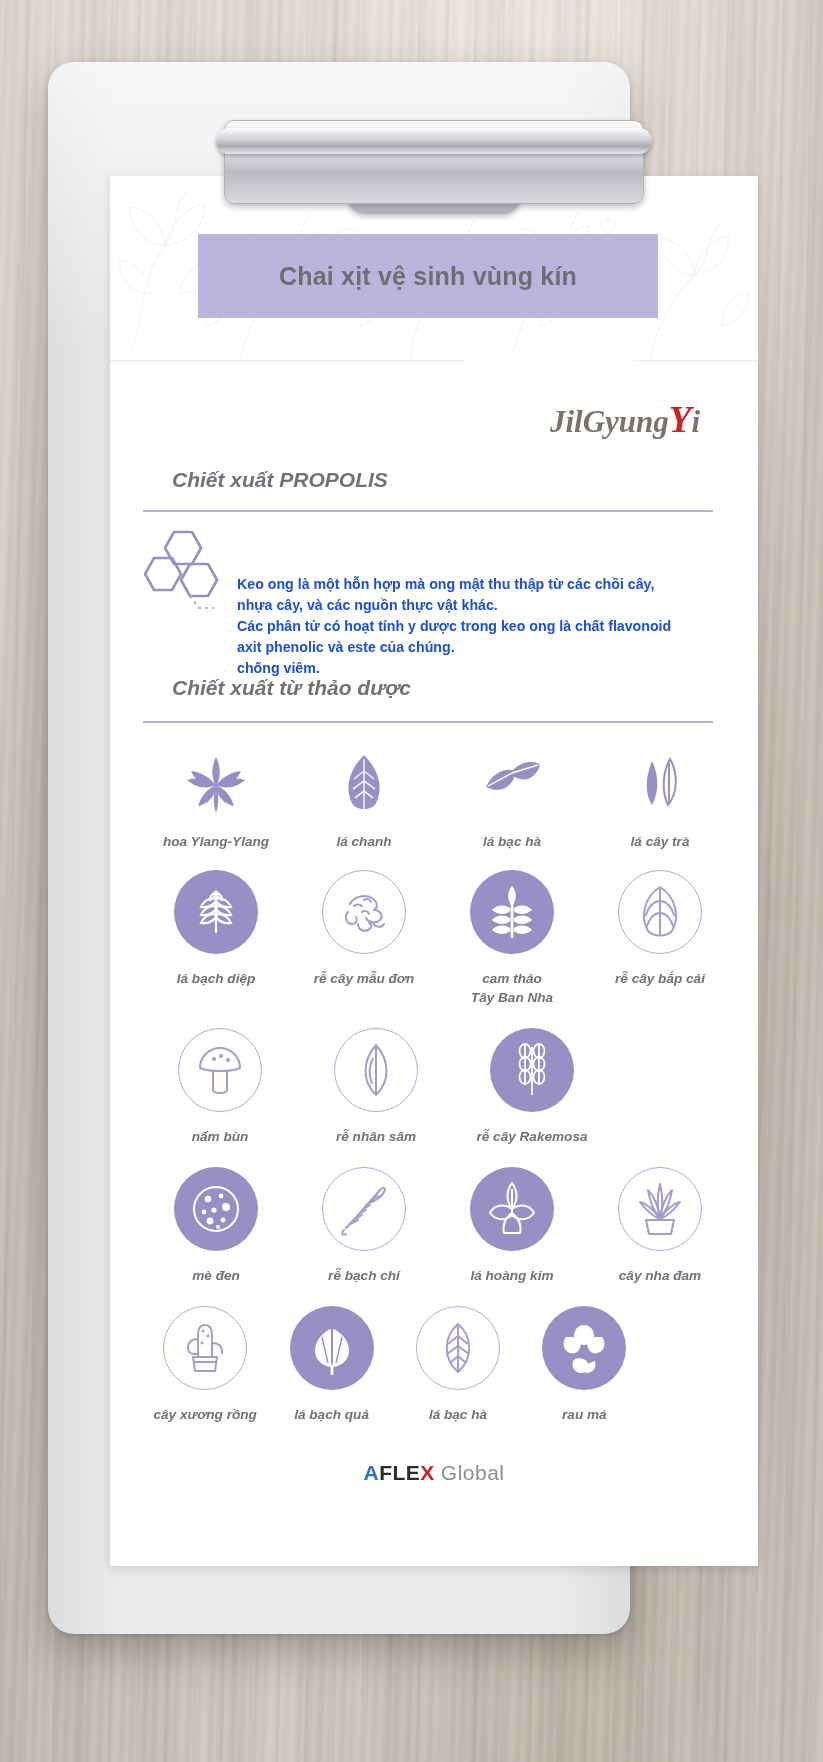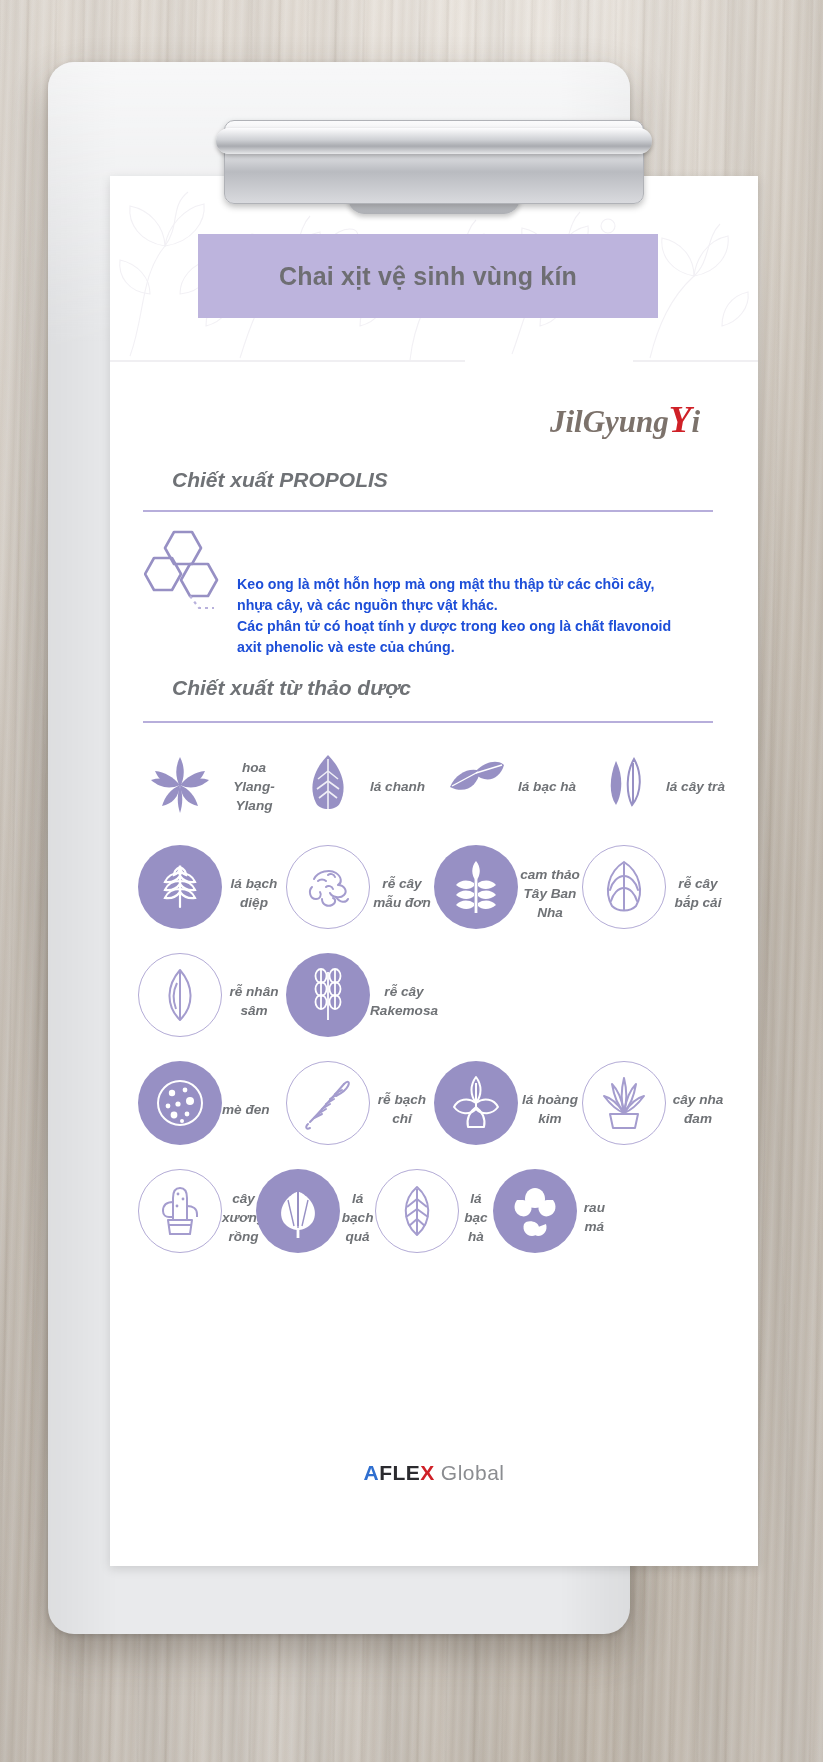--- a/index.html
+++ b/index.html
@@ -141,21 +141,21 @@
   #herb-head { left: 46px; top: 500px; }
   #herb-rule { left: 33px; top: 545px; width: 570px; }
 
   #herb-grid {
     position:absolute; left: 28px; top: 560px; width: 592px;
   }
   .herb-row { display:flex; align-items:flex-start; }
   .herb-row.cols4 .herb { width: 25%; }
   .herb-row.cols5 .herb { width: 20%; }
   .herb {
-    display:flex; flex-direction:row; align-items:center;
+    display:flex; flex-direction:column; align-items:center;margin-left:8px;
   }
   .herb-icon-wrap { display:flex; align-items:center; justify-content:center; }
   .herb-label {
     font-size: 13.6px; font-style: italic; font-weight: bold;
     color:#6f7276; text-align:center; line-height: 19px;
   }
 
   
   .circle-filled, .circle-outline, .circle-none {
     width: 84px; height: 84px; border-radius: 50%;
@@ -245,20 +245,21 @@
       <g fill="none" stroke="#b8b1dc" stroke-width="2.2" stroke-dasharray="3 4">
         <polyline points="46,68 55,80 70,80"></polyline>
       </g>
     </svg>
 
     <div id="propolis-text">
       <p>Keo ong là một hỗn hợp mà ong mật thu thập từ các chồi cây,</p>
       <p>nhựa cây, và các nguồn thực vật khác.</p>
       <p>Các phân tử có hoạt tính y dược trong keo ong là chất flavonoid</p>
       <p>axit phenolic và este của chúng.</p>
+      <p>chống viêm.</p>
     </div>
 
     <div class="section-head" id="herb-head">Chiết xuất từ thảo dược</div>
     <div class="rule" id="herb-rule"></div>
 
     <div id="herb-grid">
         <div class="herb-row cols4 row1">
           <div class="herb">
             <div class="herb-icon-wrap">
               <div class="circle-none">
@@ -419,20 +420,40 @@
                       <path d="M26 30 C32 30 37 36 39 43"></path>
                     </g>
                   </svg>
                 </span>
               </div>
             </div>
             <div class="herb-label">rễ cây bắp cải</div>
           </div>
         </div>
         <div class="herb-row cols4 rown" style="margin-top: 18px;">
+          <div class="herb">
+            <div class="herb-icon-wrap">
+              <div class="circle-outline">
+                <span style="display: flex;">
+                  <svg width="52" height="56" viewBox="0 0 52 56">
+                    <g fill="none" stroke="#a49cce" stroke-width="2" stroke-linejoin="round">
+                      <path d="M6 26 C6 14 16 6 26 6 C36 6 46 14 46 26 C38 30 14 30 6 26Z"></path>
+                      <path d="M19 28 L19 48 C19 50 21 51 26 51 C31 51 33 50 33 48 L33 28"></path>
+                    </g>
+                    <g fill="#a49cce">
+                      <circle cx="20" cy="17" r="2"></circle>
+                      <circle cx="27" cy="14" r="2"></circle>
+                      <circle cx="34" cy="18" r="2"></circle>
+                    </g>
+                  </svg>
+                </span>
+              </div>
+            </div>
+            <div class="herb-label">nấm bùn</div>
+          </div>
           <div class="herb">
             <div class="herb-icon-wrap">
               <div class="circle-outline">
                 <span style="display: flex;">
                   <svg width="50" height="56" viewBox="0 0 50 56">
                     <g fill="none" stroke="#a49cce" stroke-width="2" stroke-linejoin="round">
                       <path d="M25 3 C12 18 10 38 25 53 C40 38 38 18 25 3Z"></path>
                       <path d="M25 5 L25 53"></path>
                       <path d="M22 16 C18 24 18 34 21 42"></path>
                     </g>

